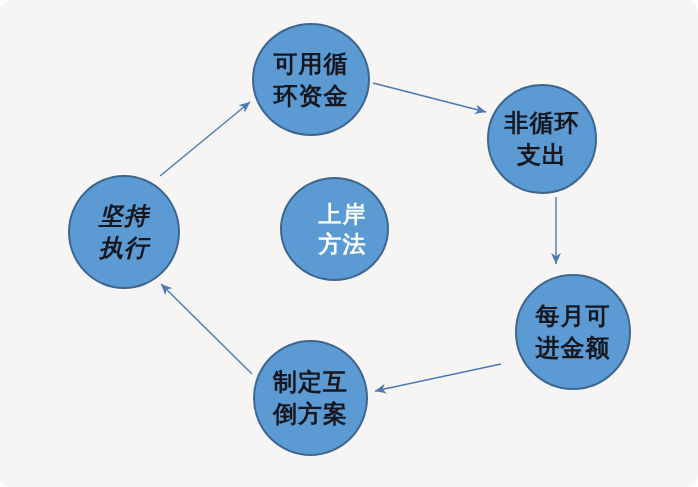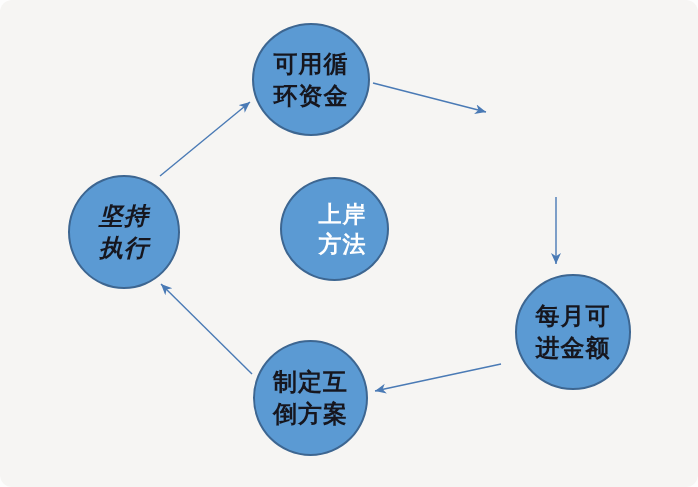--- a/index.html
+++ b/index.html
@@ -76,20 +76,24 @@
     <line x1="501" y1="364" x2="375" y2="391" marker-end="url(#arrowhead)"></line>
     <line x1="252" y1="374" x2="161" y2="284" marker-end="url(#arrowhead)"></line>
     <line x1="160" y1="176" x2="250" y2="102" marker-end="url(#arrowhead)"></line>
   </svg>
 
   <div class="node n-available">
     <span class="label">可用循
 环资金</span>
   </div>
 
+  <div class="node n-nonrecurring">
+    <span class="label">非循环
+支出</span>
+  </div>
 
   <div class="node n-monthly">
     <span class="label">每月可
 进金额</span>
   </div>
 
   <div class="node n-plan">
     <span class="label">制定互
 倒方案</span>
   </div>

